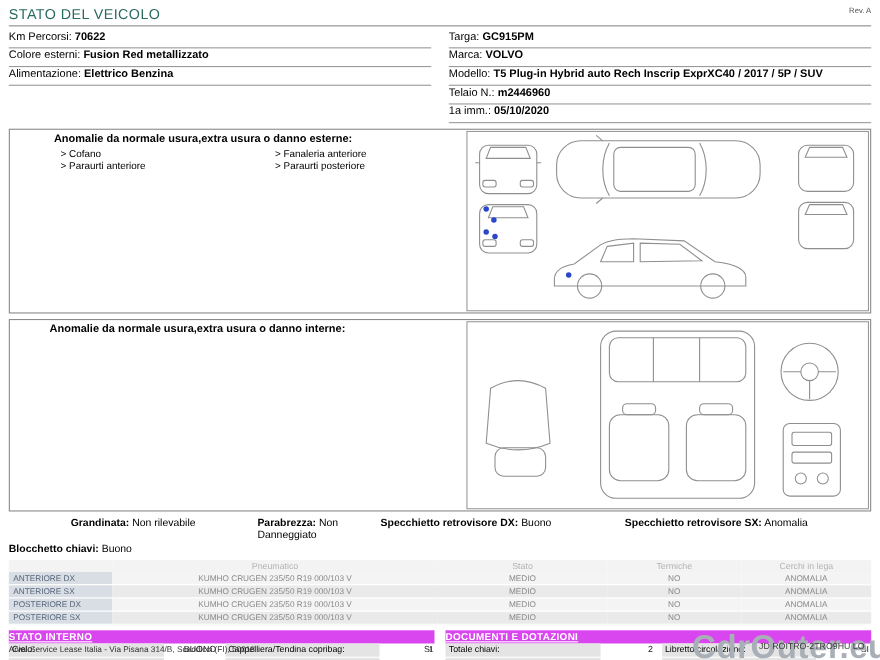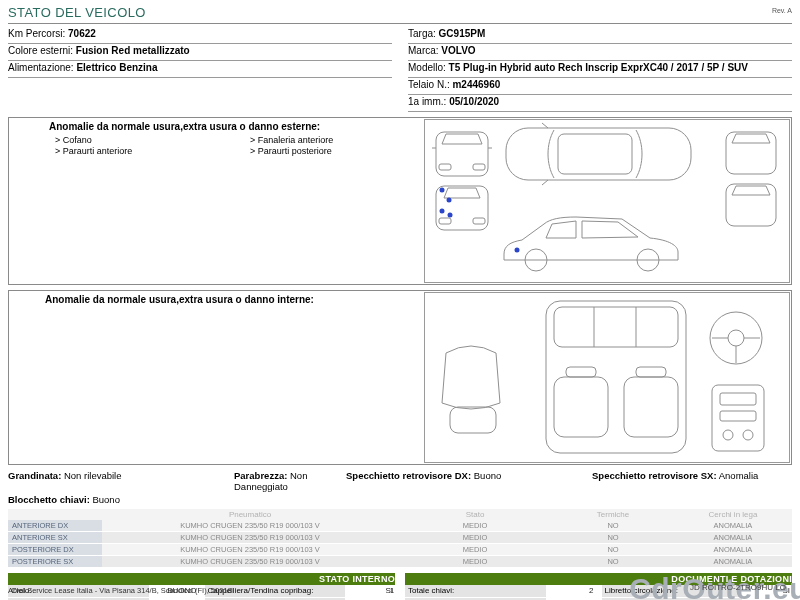--- a/index.html
+++ b/index.html
@@ -19,33 +19,33 @@
   .box-ext{height:166px;padding-left:36px;}
   .box-int{height:173px;padding-left:32px;}
   .btitle{font-size:10px;font-weight:bold;padding:3px 4px 2px;}
   .alist{display:flex;padding:1px 10px;font-size:9px;line-height:11px;}
   .alist .acol{width:195px;}
   .dpanel{position:absolute;top:1px;right:1px;bottom:1px;width:364px;
           border:1px solid #9a9a9a;background:#fff;}
   .dpanel svg{width:100%;height:100%;display:block;}
   .cond{display:flex;font-size:9.5px;line-height:11px;margin-top:5px;}
   .cond .lb{font-weight:bold;}
-  .c1{width:226px;} .c2{width:112px;} .c3{width:222px;} .c4{flex:1;margin-left:24px;}
+  .c1{width:226px;text-align:center;} .c2{width:112px;} .c3{width:222px;} .c4{flex:1;}
   .cond2{font-size:9.5px;line-height:11px;margin-top:2px;}
   table.tires{width:100%;border-collapse:collapse;margin-top:4px;font-size:7.5px;}
   .tires th{font-weight:normal;color:#b3b3b3;background:#f3f3f3;padding:1px 2px;font-size:8px;}
   .tires td{text-align:center;color:#8a8a8a;padding:1px 2px;border-bottom:1px solid #fff;}
   .tires td.pos{background:#d9dee5;color:#55657a;font-weight:normal;text-align:left;width:88px;padding-left:4px;}
   .tires tbody tr:nth-child(odd) td:not(.pos){background:#f4f4f4;}
   .tires tbody tr:nth-child(even) td:not(.pos){background:#eaeaea;}
   .cw-tire{width:292px;} .cw-st{width:150px;} .cw-te{width:118px;}
   .bottom{display:flex;gap:10px;margin-top:5px;}
   .btab{flex:1;min-width:0;}
-  .bar{background:#4d7c0f;color:#fff;font-size:9px;font-weight:bold;text-align:right;
-       padding:1px 0;letter-spacing:.3px;}
+  .bar{background:#d946ef;color:#fff;font-size:9px;font-weight:bold;text-align:left;
+       padding:1px 0;letter-spacing:.3px;text-decoration:underline;}
   .brow{display:flex;gap:6px;border-bottom:1px solid #fff;}
   .btab-left .brow{min-height:12px;}
   .pair{flex:1;display:flex;align-items:stretch;min-width:0;}
   .plbl{flex:1;background:#e4e4e4;font-size:8px;line-height:10px;padding:1px 3px;
         white-space:nowrap;overflow:hidden;}
   .pval{width:46px;text-align:right;font-size:8px;line-height:10px;padding:1px 2px;color:#222;}
   .footer{position:absolute;left:8px;right:8px;bottom:3px;font-size:7.5px;color:#333;height:11px;}
   .pg{position:absolute;left:382px;top:0;}
   .mirror{position:absolute;right:6px;top:-3px;color:#3b3b3b;font-size:8px;z-index:3;}
   .wmark{position:absolute;right:-8px;bottom:-6px;font-size:30px;font-weight:bold;

